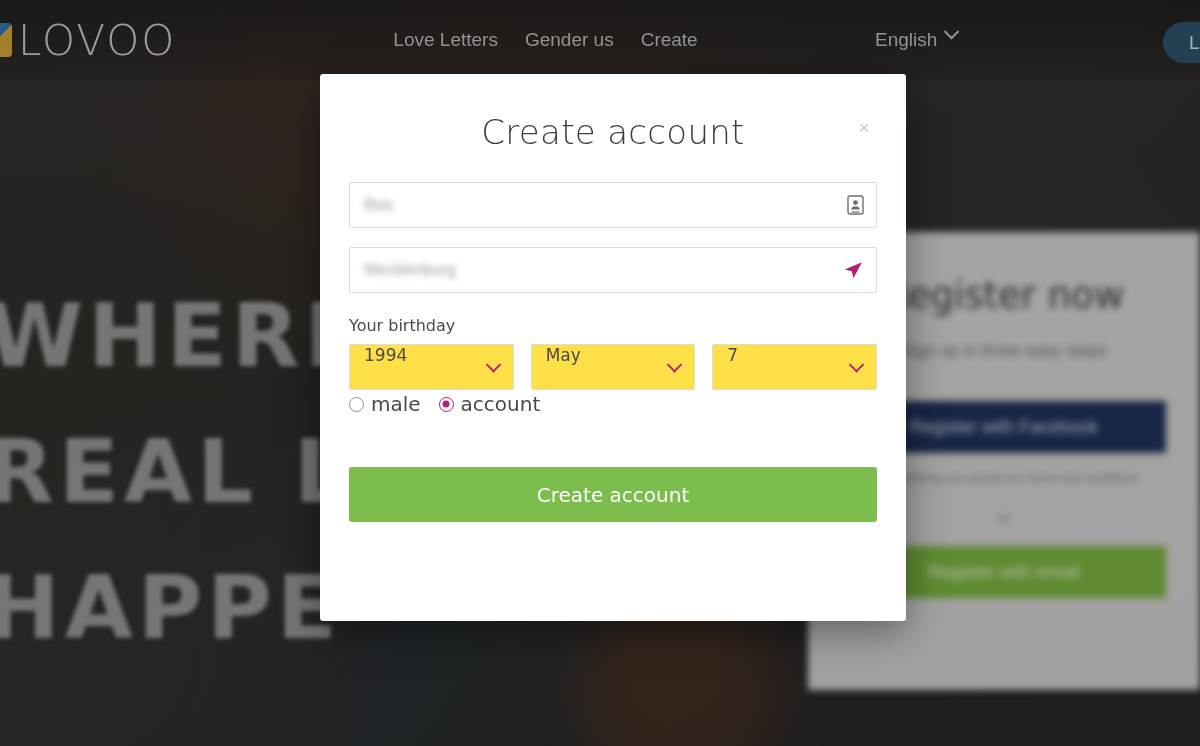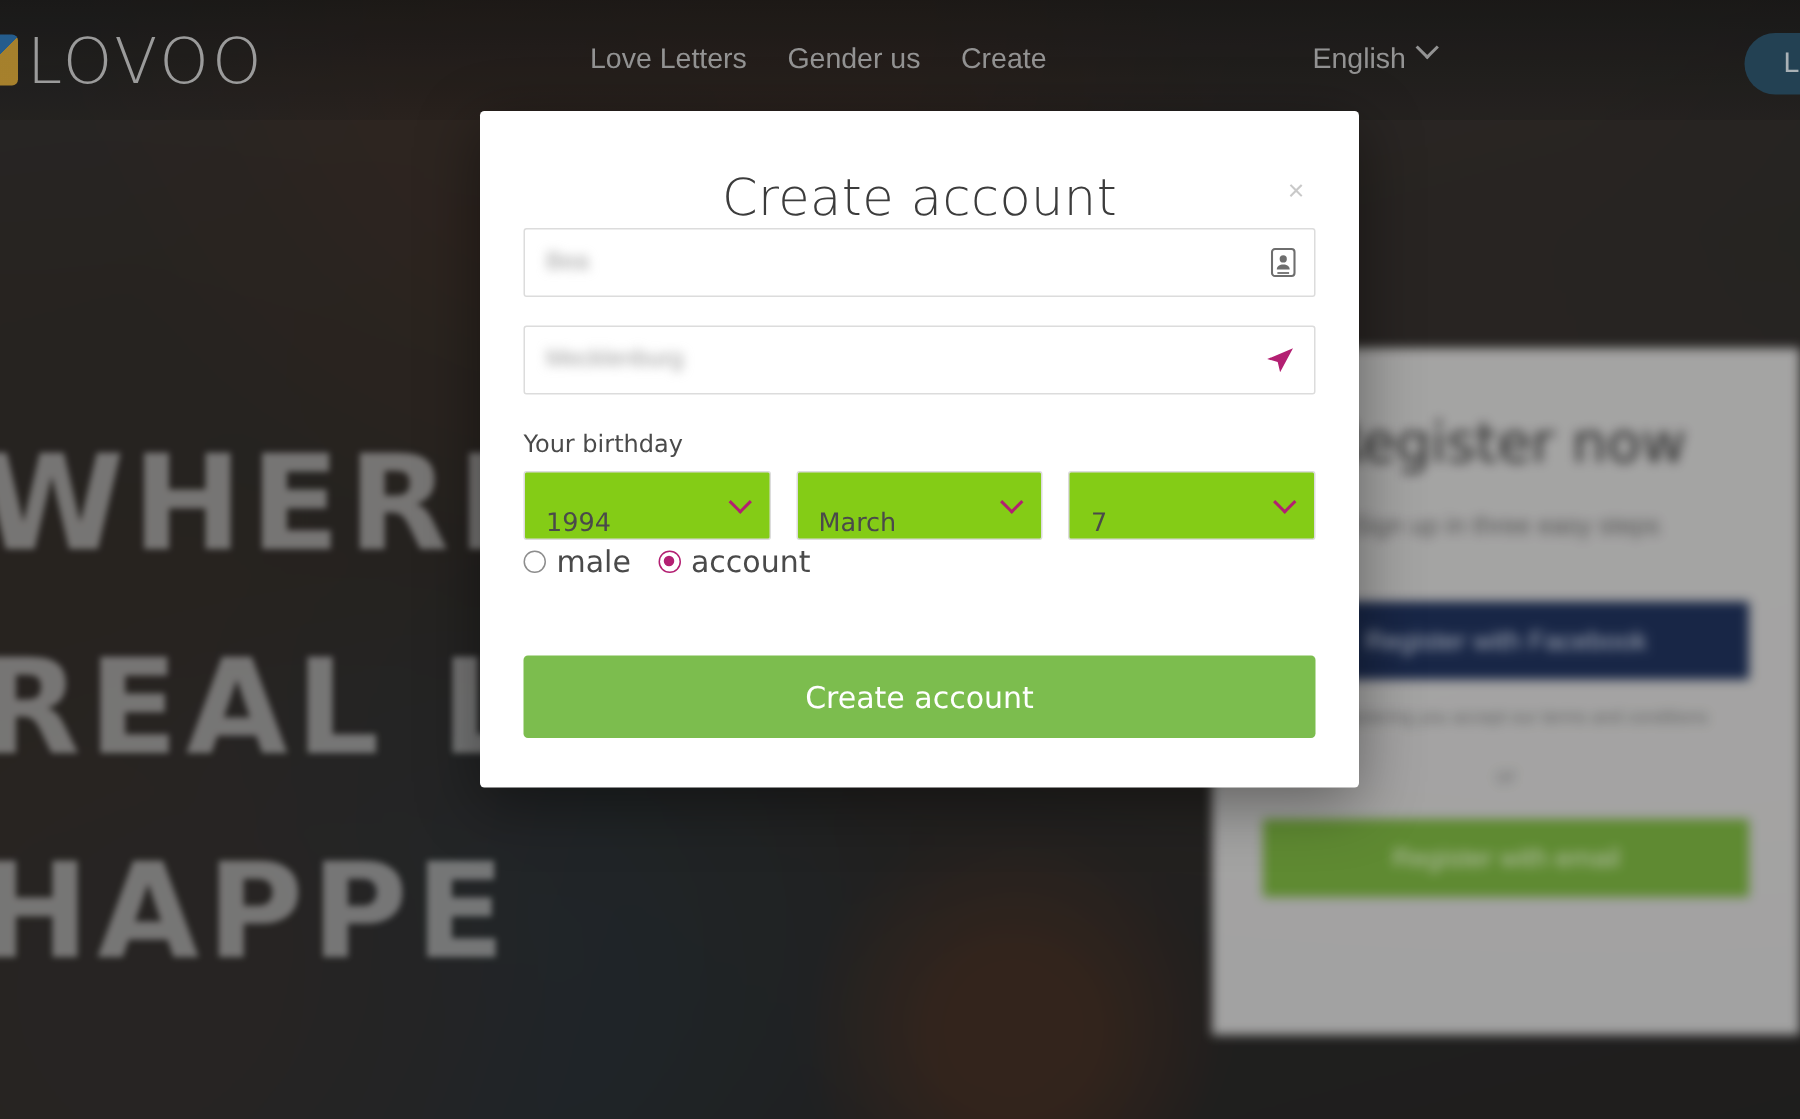--- a/index.html
+++ b/index.html
@@ -216,21 +216,21 @@
     position: absolute;
     inset: 0;
     background: rgba(0,0,0,.18);
   }
 
   .modal {
     position: absolute;
     left: 320px;
     top: 74px;
     width: 586px;
-    height: 451px;
+    height: 547px;
     background: #ffffff;
     border-radius: 3px;
     box-shadow: 0 10px 42px rgba(0,0,0,.42);
     padding: 0 29px;
   }
 
   .modal-title {
     font-family: "DejaVu Sans", sans-serif;
     font-weight: 300;
     font-size: 34px;
@@ -297,23 +297,23 @@
   .selects-row {
     display: flex;
     gap: 17px;
   }
   .select-box {
     position: relative;
     flex: 1;
     height: 46px;
     border: 1px solid #dcdcdc;
     border-radius: 2px;
-    background: #84cc16;
-    display: flex;
-    align-items: flex-end;
+    background: #fde047;
+    display: flex;
+    align-items: flex-start;
     padding: 0 34px 0 14px;
     cursor: pointer;
   }
   .select-value {
     font-family: "DejaVu Sans", sans-serif;
     font-size: 17px;
     color: #4a4a4a;
     white-space: nowrap;
     overflow: hidden;
   }
@@ -422,21 +422,21 @@
     <button class="login-btn">Login</button>
   </div>
 
   <div class="modal-overlay"></div>
 
   <div class="modal">
 
     <div class="modal-title">Create account</div>
     <button class="modal-close">×</button>
 
-    <div style="">
+    <div style="margin-top:30px;">
 
       <div class="field">
         <span class="field-value">Bea</span>
         <span class="field-icon">
           <svg width="17" height="20" viewBox="0 0 17 20" fill="none" xmlns="http://www.w3.org/2000/svg">
             <rect x="1" y="1" width="15" height="18" rx="2" stroke="#6e6e6e" stroke-width="1.4"></rect>
             <circle cx="8.5" cy="7.6" r="2.4" fill="#6e6e6e"></circle>
             <path d="M4.2 14.6c0-2.1 1.9-3.3 4.3-3.3s4.3 1.2 4.3 3.3z" fill="#6e6e6e"></path>
             <rect x="4.6" y="16.4" width="7.8" height="1.2" fill="#6e6e6e"></rect>
           </svg>
@@ -452,21 +452,21 @@
         </span>
       </div>
 
       <div class="section-label">Your birthday</div>
       <div class="selects-row">
         <div class="select-box">
           <span class="select-value">1994</span>
           <span class="chev"></span>
         </div>
         <div class="select-box">
-          <span class="select-value">March</span>
+          <span class="select-value">May</span>
           <span class="chev"></span>
         </div>
         <div class="select-box">
           <span class="select-value">7</span>
           <span class="chev"></span>
         </div>
       </div>
 
       <div class="radio-row">
         <label class="radio-item">

